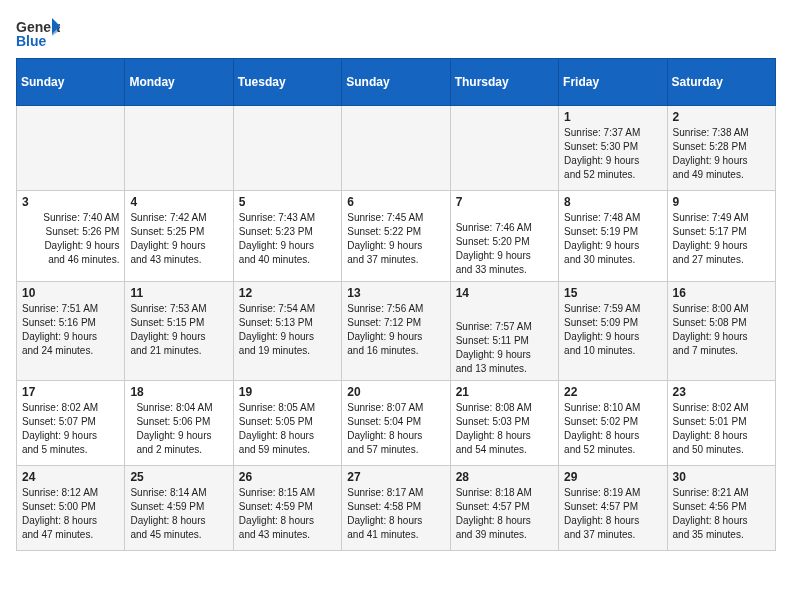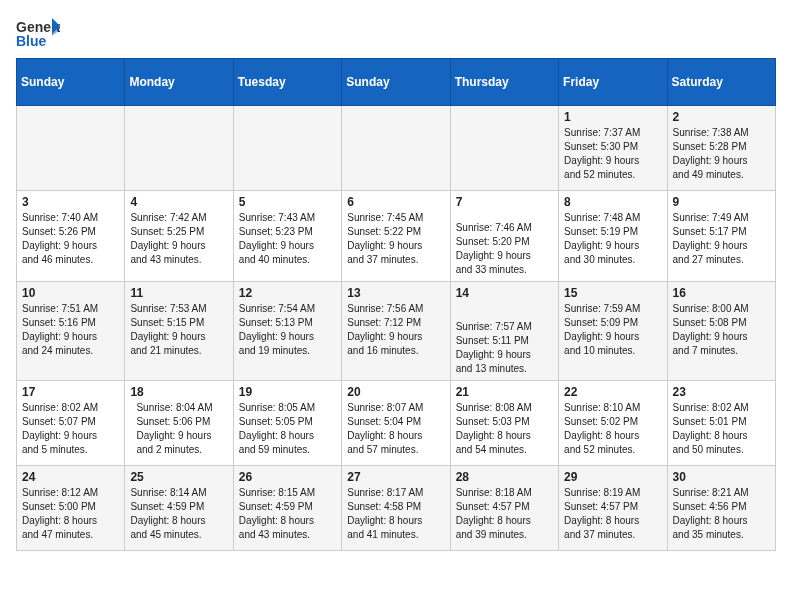--- a/index.html
+++ b/index.html
@@ -123,21 +123,21 @@
           <div class="day-number">2</div>
           <div class="day-info" style="white-space: pre-line;">Sunrise: 7:38 AM
 Sunset: 5:28 PM
 Daylight: 9 hours
 and 49 minutes.</div>
         </td>
       </tr>
       <tr>
         <td>
           <div class="day-number">3</div>
-          <div class="day-info" style="white-space: pre-line;">Sunrise: 7:40 AM
+          <div class="day-info" style="white-space: pre-line; text-align: right;">Sunrise: 7:40 AM
 Sunset: 5:26 PM
 Daylight: 9 hours
 and 46 minutes.</div>
         </td>
         <td>
           <div class="day-number">4</div>
           <div class="day-info" style="white-space: pre-line;">Sunrise: 7:42 AM
 Sunset: 5:25 PM
 Daylight: 9 hours
 and 43 minutes.</div>

